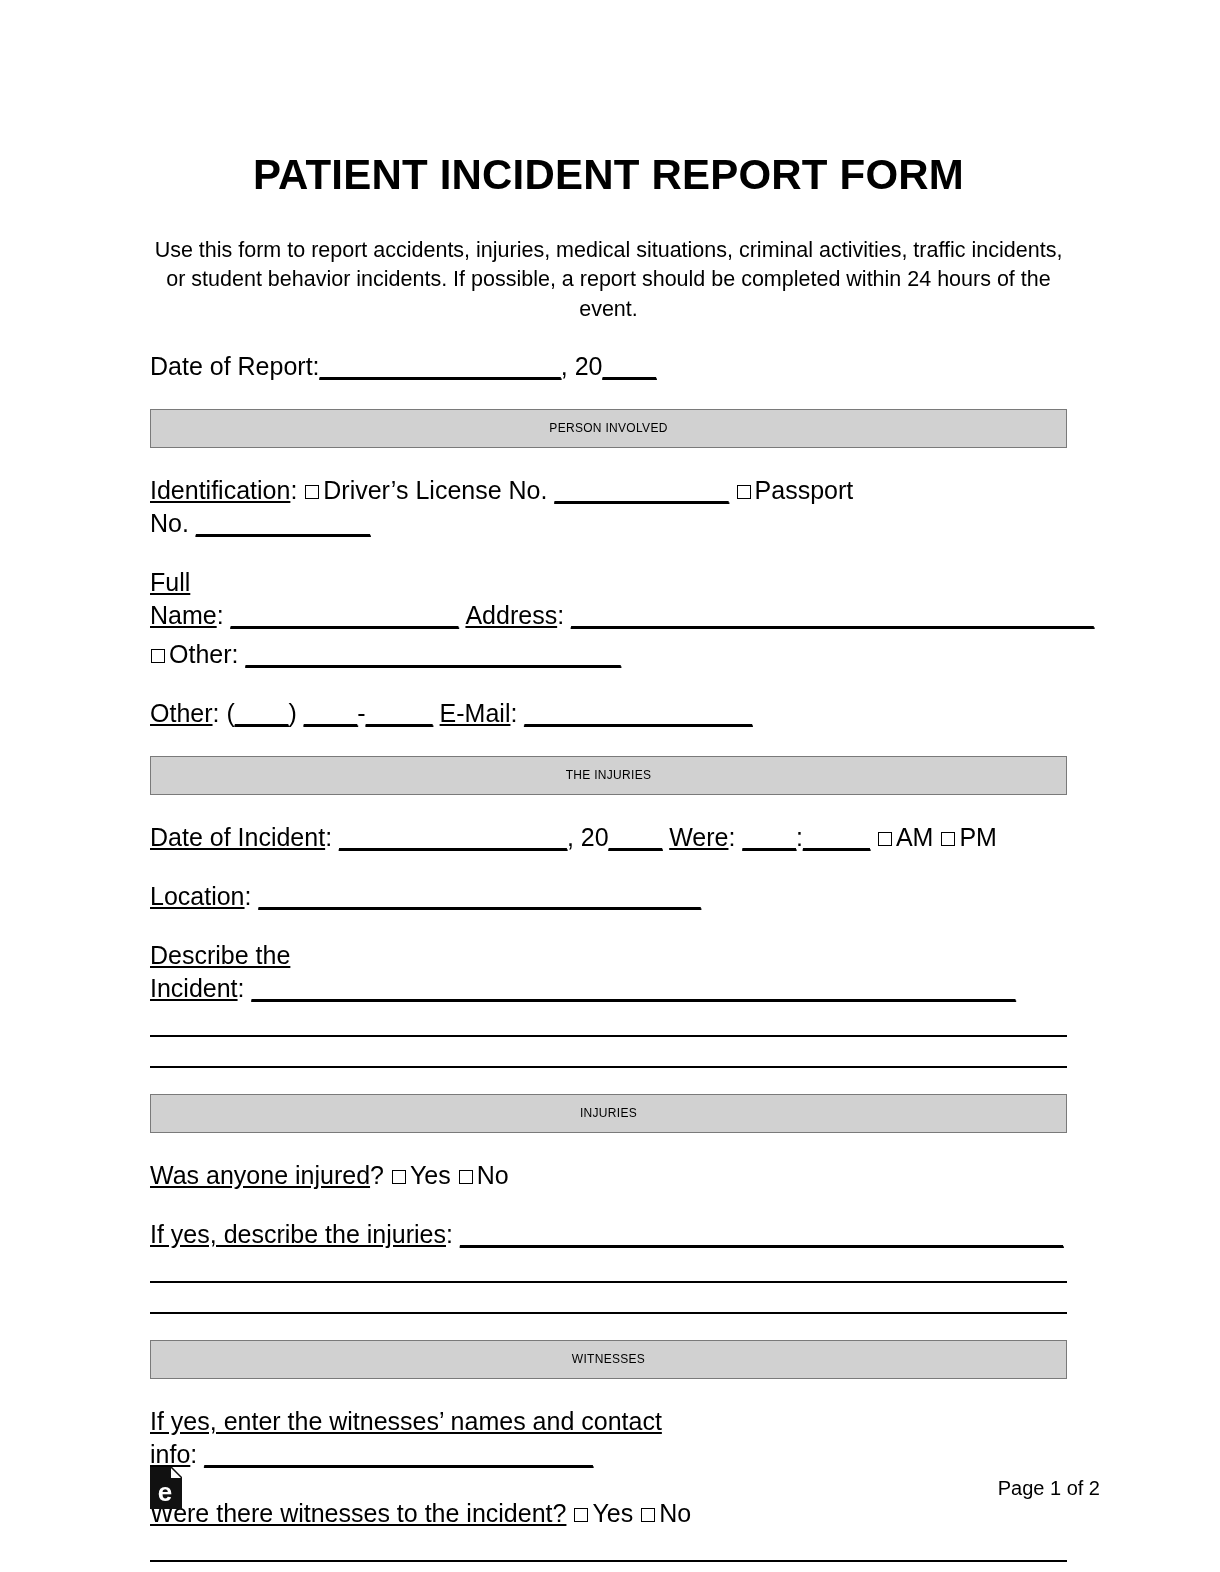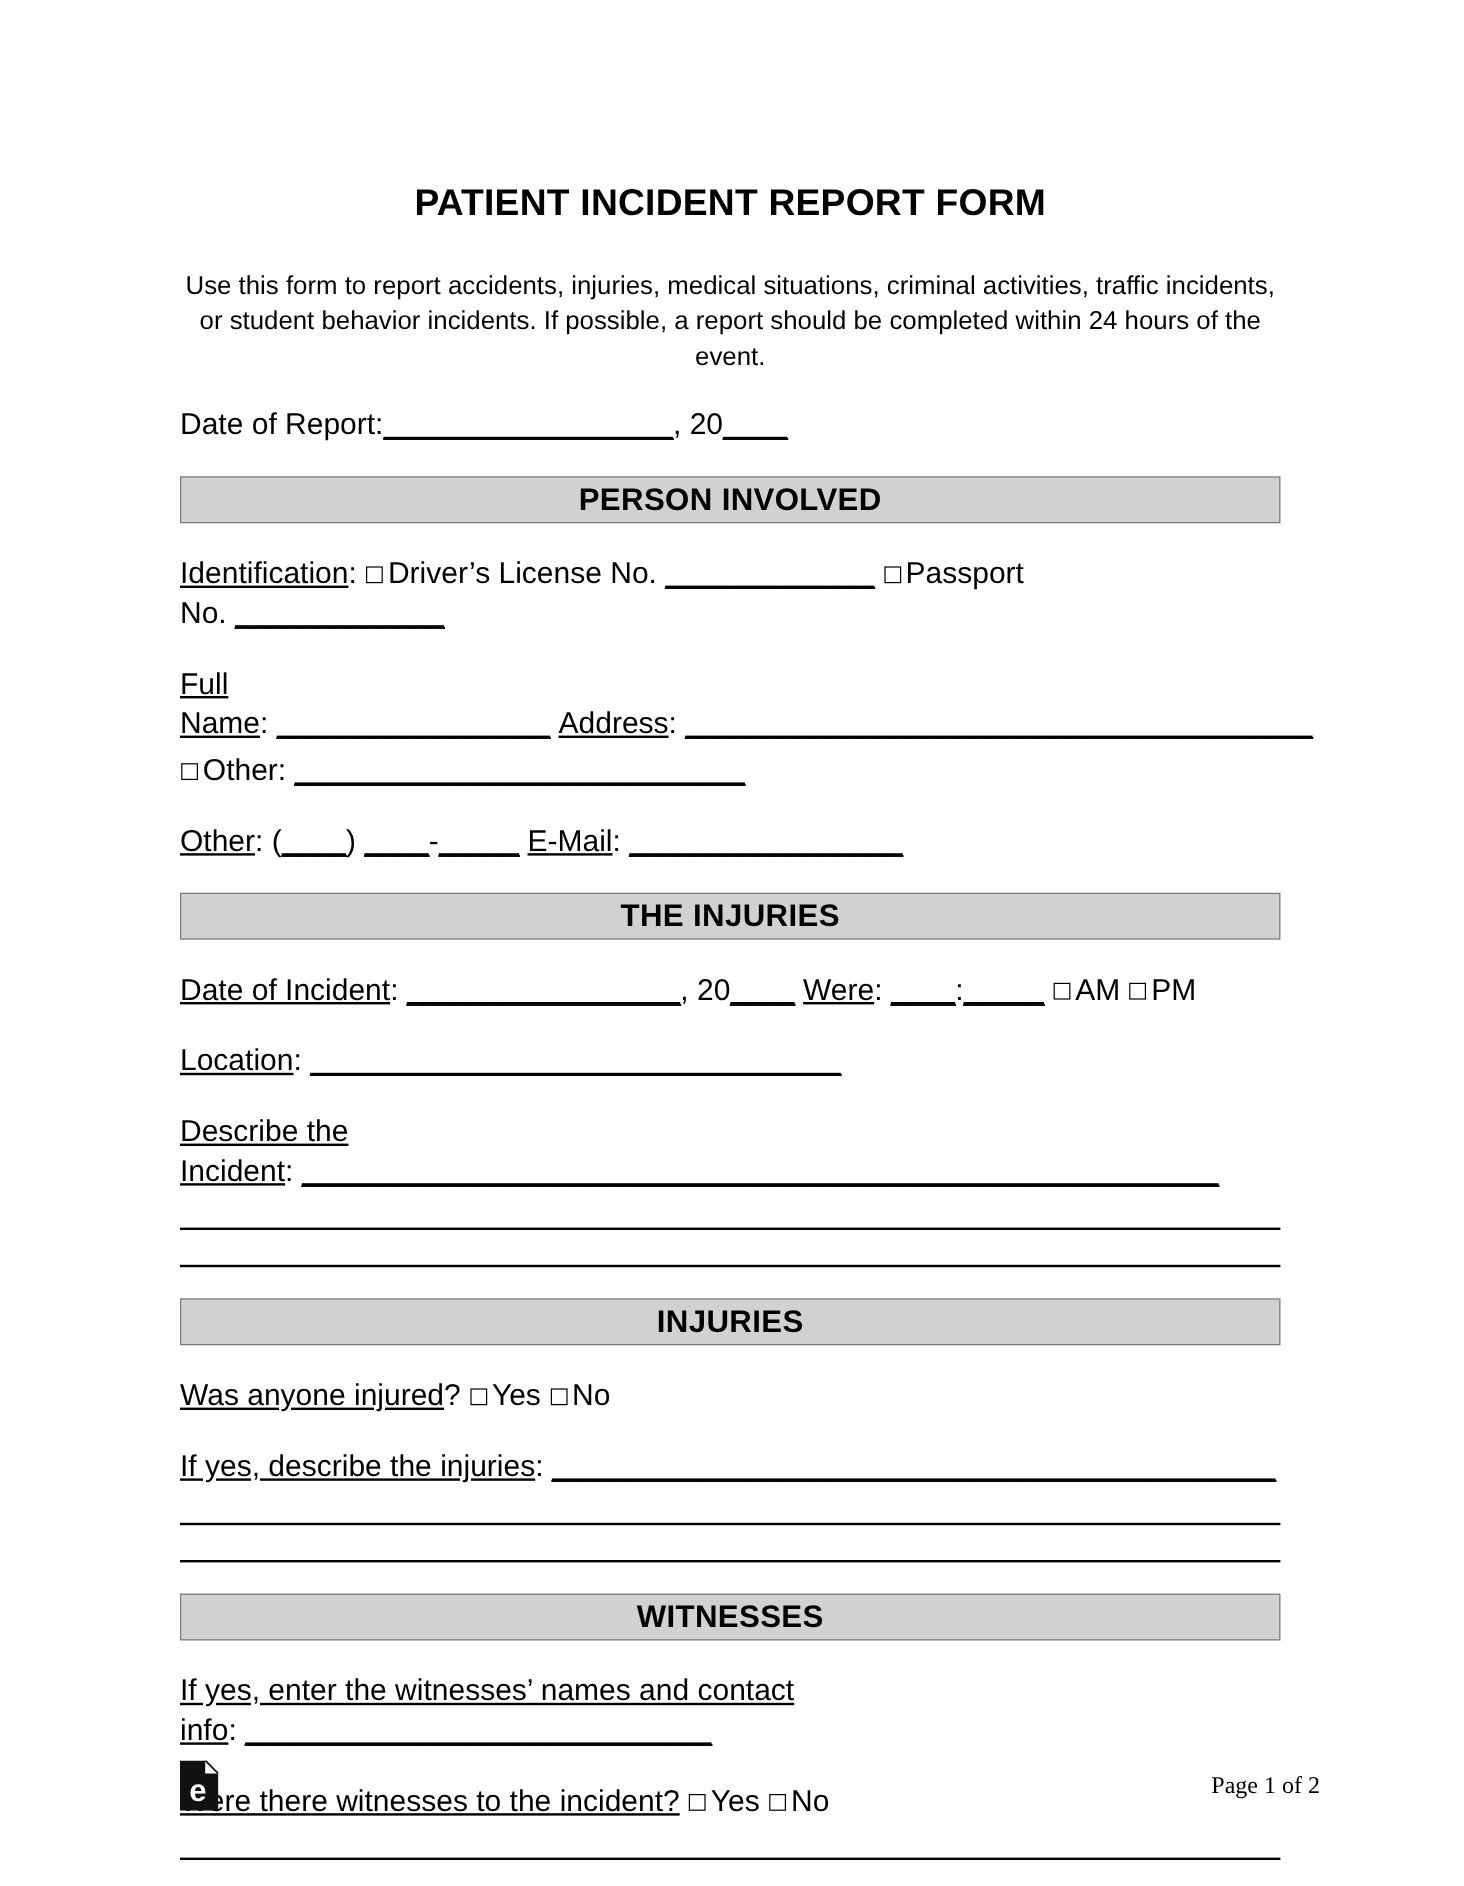--- a/index.html
+++ b/index.html
@@ -23,21 +23,21 @@
   .content {
     position: absolute;
     left: 150px;
     top: 0;
     width: 917px;
   }
 
   
   .doc-title {
     text-align: center;
-    font-size: 31px;
+    font-size: 42px;
     font-weight: bold;
     letter-spacing: 0.2px;
     margin: 0;
     padding-top: 152px;
     line-height: 1.1;
   }
 
   
   .intro {
     font-size: 21.5px;
@@ -81,22 +81,22 @@
     margin-top: 26px;
     background: #d1d1d1;
     border: 1.5px solid #7a7a7a;
     box-sizing: border-box;
     height: 39px;
     display: flex;
     align-items: center;
     justify-content: center;
   }
   .section-band .band-label {
-    font-size: 26px;
-    font-weight: bold;
+    font-size: 12px;
+    font-weight: normal;
     letter-spacing: 0.3px;
   }
 
   
   .rule-row {
     height: 0;
     border-bottom: 2.2px solid #000;
     margin-top: 29px;
     width: 100%;
   }
@@ -114,21 +114,20 @@
   }
   .logo {
     position: relative;
     width: 32px;
     height: 42px;
   }
   .logo svg { display: block; }
   .page-num {
     font-size: 20px;
     line-height: 1;
-    font-family: Liberation Serif, serif;
   }
 </style>
 </head>
 <body>
 
 <div class="page">
   <div class="content">
 
     <h1 class="doc-title">PATIENT INCIDENT REPORT FORM</h1>
 

